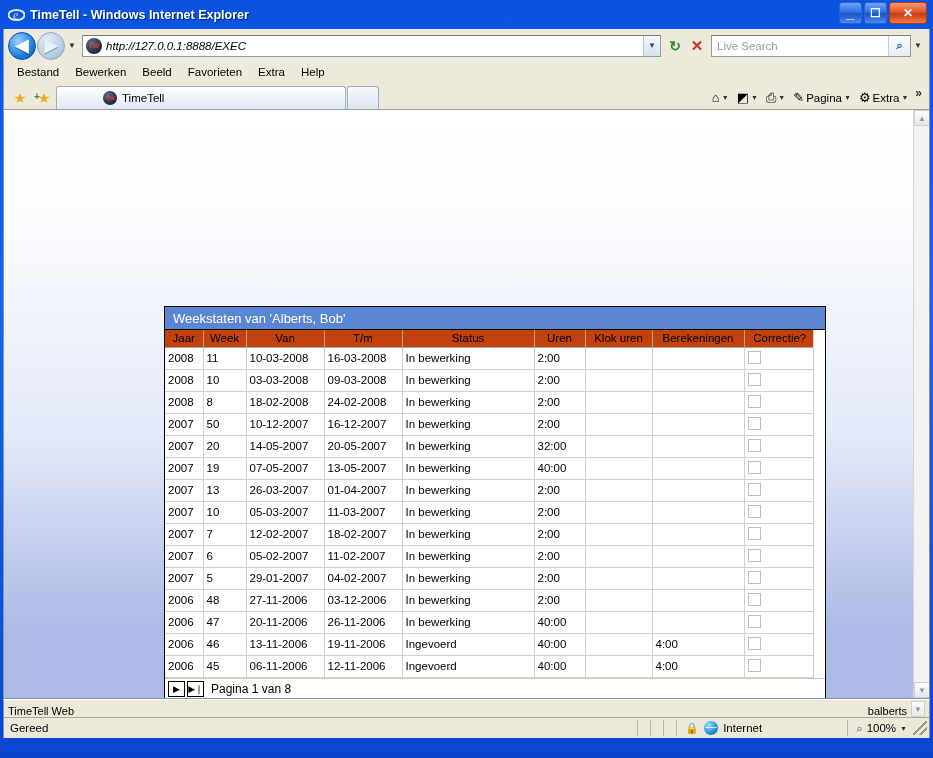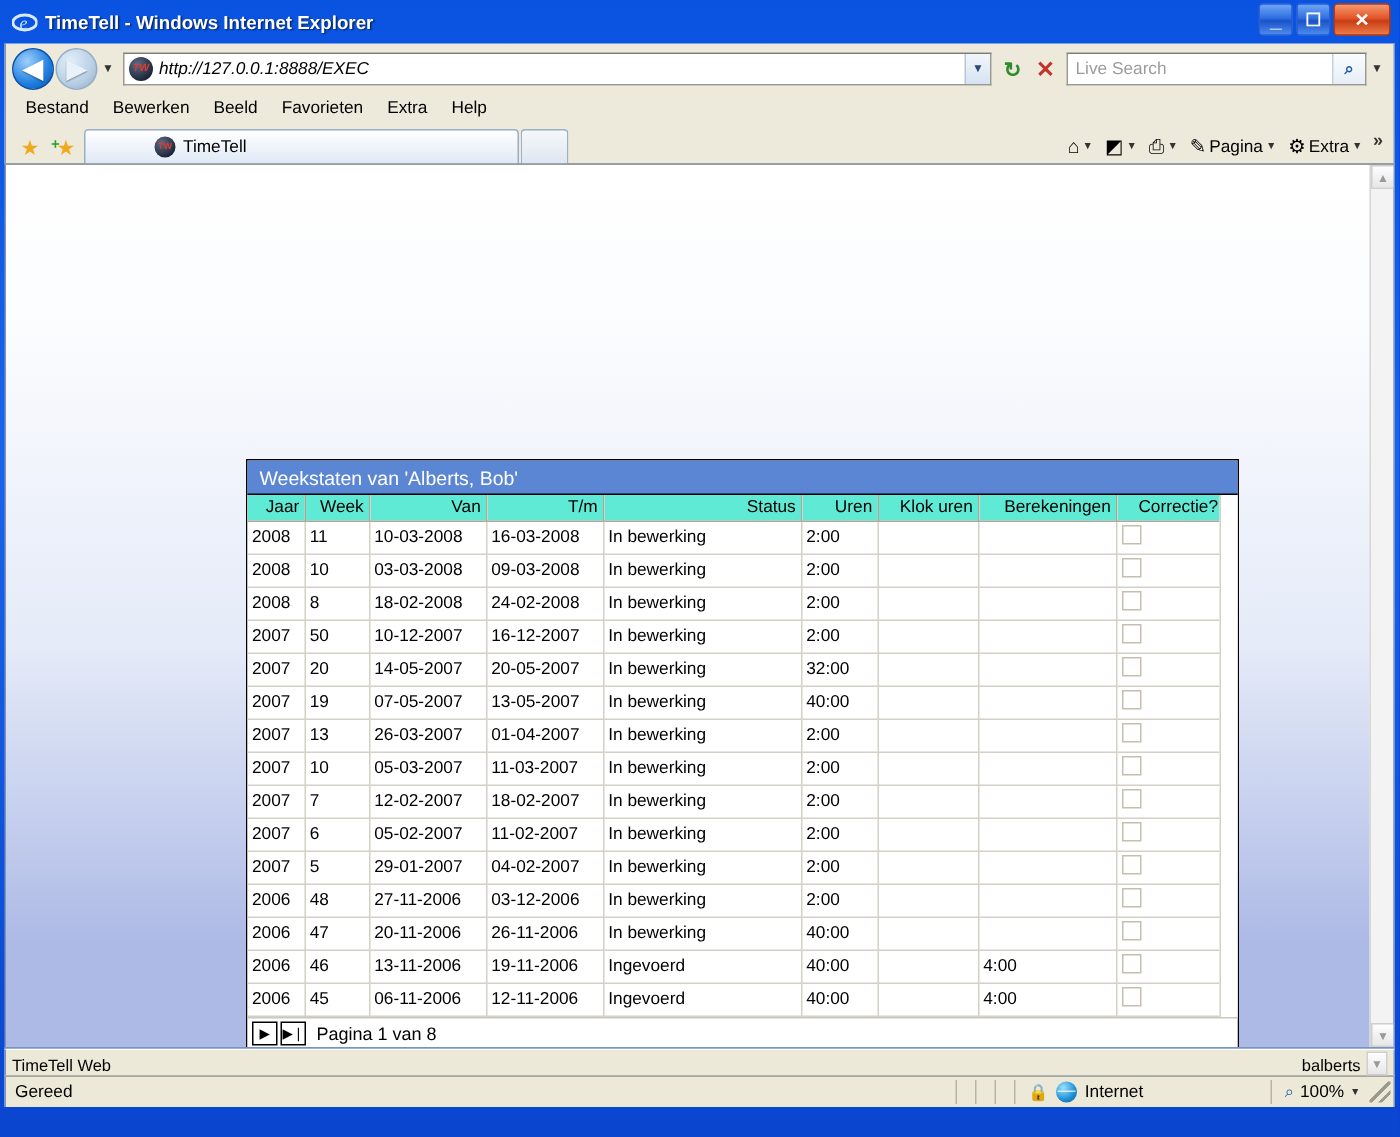--- a/index.html
+++ b/index.html
@@ -224,25 +224,25 @@
     background: #fff;
     position: relative;
   }
   table#grid {
     border-collapse: collapse;
     width: 650px;
     font-size: 11.5px;
     table-layout: fixed;
   }
   #grid th {
-    background: #5eead4;
+    background: #c2410c;
     border-right: 1px solid #aca899;
     border-bottom: 1px solid #aca899;
     font-weight: normal;
-    text-align: right;
+    text-align: center;
     padding: 2px 3px;
     height: 17px;
     color: #000;
     white-space: nowrap;
     overflow: hidden;
   }
   #grid td {
     border-right: 1px solid #d4d0c8;
     border-bottom: 1px solid #d4d0c8;
     padding: 2px 3px;

